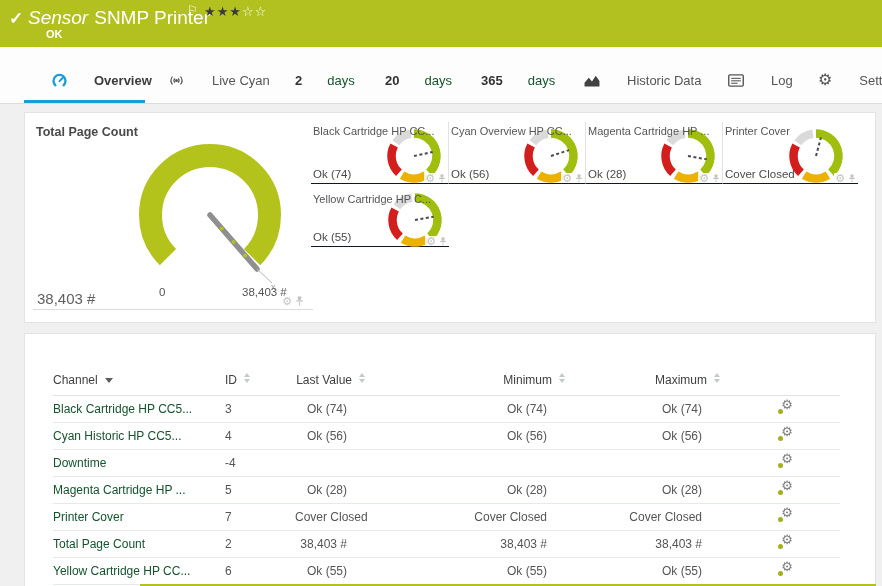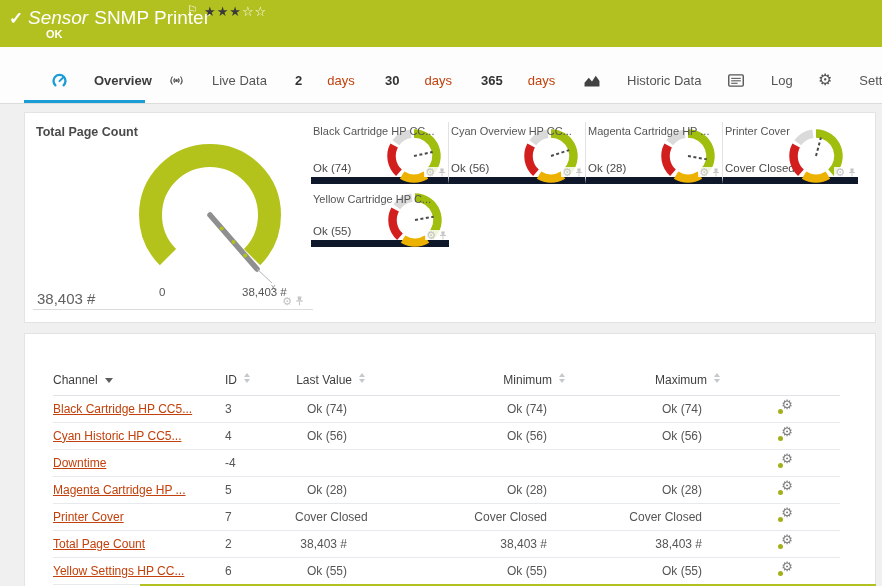--- a/index.html
+++ b/index.html
@@ -15,59 +15,59 @@
   .hdr-stars { position:absolute; left:204px; top:4px; font-size:13px; letter-spacing:1px; }
   .hdr-stars .filled { color:#3a3a3a; }
   .hdr-stars .empty { color:#ffffff; }
   .hdr-status { position:absolute; left:46px; top:28px; font-size:11px; font-weight:bold; }
 
   
   .tabstrip { position:absolute; left:0; top:47px; width:882px; height:57px; background:#fdfdfd; border-bottom:1px solid #dcdcdc; }
   .tab { position:absolute; top:23px; height:20px; font-size:13px; color:#555; cursor:pointer; white-space:nowrap; display:flex; align-items:center;gap:20px; }
   .tab svg, .tab .gear-glyph { margin-right:7px; }
   .tab .num { font-weight:bold; color:#333; margin-right:5px; }
-  .tab .dayword { color:#c2410c; }
+  .tab .dayword { color:#14532d; }
   .tab.active { color:#3c3c3c; font-weight:bold; }
   .tab-underline { position:absolute; left:24px; top:53px; width:121px; height:3px; background:#1a9cd6; }
   .gear-glyph { font-size:16px; color:#555; line-height:14px; }
 
   
   .panel { position:absolute; background:#fff; border:1px solid #e3e3e3; }
   .panel-gauges { left:24px; top:112px; width:852px; height:211px; }
   .panel-table  { left:24px; top:333px; width:852px; height:260px; }
 
   
   .big-tile { position:absolute; left:8px; top:7px; width:280px; height:190px; border-bottom:1px solid #dcdcdc; }
   .big-title { position:absolute; left:3px; top:5px; font-size:12.5px; font-weight:bold; color:#4a4a4a; }
   .big-value { position:absolute; left:4px; top:170px; font-size:15px; color:#616161; }
   .axis-label { position:absolute; top:166px; font-size:11.5px; color:#555; }
   .axis-min { left:126px; }
   .axis-max { left:209px; }
 
   
-  .tile { position:absolute; border-bottom:7px solid #0f172a; cursor:pointer; }
+  .tile { position:absolute; border-bottom:1px solid #0f172a; cursor:pointer; }
   .tile.sep { border-right:1px solid #e2e2e2; }
   .t-title { position:relative; z-index:2; font-size:11px; color:#555; padding:3px 0 0 2px; white-space:nowrap; overflow:hidden; }
   .t-value { position:absolute; left:2px; bottom:3px; font-size:11.5px; color:#4a4a4a; }
   .donut { position:absolute; top:6px; right:6px; z-index:1; }
   .donut.shift { right:14px; }
   .corner-icons { position:absolute; right:1px; bottom:0; display:flex; align-items:center; gap:3px;
                   background:rgba(255,255,255,.85); padding:0 1px; z-index:3; }
   .corner-icons .mini-gear { font-size:11px; color:#c4c4c4; line-height:10px; }
 
   
   .chan-table { margin:32px 0 8px 28px; border-collapse:collapse; table-layout:fixed; width:787px; font-size:12px; }
   .chan-table col.c1{width:172px}.chan-table col.c2{width:70px}.chan-table col.c3{width:80px}
   .chan-table col.c4{width:200px}.chan-table col.c5{width:155px}.chan-table col.c6{width:110px}
   .chan-table th { font-weight:normal; color:#3f3f3f; text-align:left; height:29px;
                    border-bottom:1px solid #dfe3e6; cursor:pointer; white-space:nowrap; }
   .chan-table th.r, .chan-table td.r { text-align:right; padding-right:28px; }
   .chan-table th.r { padding-right:10px; }
   .chan-table td { height:27px; color:#555; border-bottom:1px solid #e6eaec; white-space:nowrap; overflow:hidden; }
-  .chan-table td.chan { color:#c2410c;text-decoration:underline; }
+  .chan-table td.chan { color:#14532d; }
   .chan-table td.icon-cell { text-align:center; }
 
   .tri-down { display:inline-block; margin-left:7px; width:0; height:0;
               border-left:4px solid transparent; border-right:4px solid transparent; border-top:5px solid #5d5d5d; vertical-align:1px; }
   .sort-updown { display:inline-block; margin-left:7px; vertical-align:1px; }
   .sort-updown i { display:block; width:0; height:0; border-left:3.5px solid transparent; border-right:3.5px solid transparent; }
   .sort-updown .up { border-bottom:4px solid #c3c9cd; margin-bottom:2px; }
   .sort-updown .dn { border-top:4px solid #c3c9cd; }
 
   .chan-gear { position:relative; display:inline-block; width:16px; height:15px; cursor:pointer; }
@@ -102,28 +102,28 @@
     <div class="tab" style="left:168px">
       <svg width="17" height="13" viewBox="0 0 16 13">
           <g fill="none" stroke="#555" stroke-width="1.2">
             <path d="M4 2.5 A6.5 6.5 0 0 0 4 10.5"></path>
             <path d="M6.3 4.3 A3.5 3.5 0 0 0 6.3 8.7"></path>
             <path d="M12 2.5 A6.5 6.5 0 0 1 12 10.5"></path>
             <path d="M9.7 4.3 A3.5 3.5 0 0 1 9.7 8.7"></path>
           </g>
           <circle cx="8" cy="6.5" r="1.5" fill="#555"></circle>
         </svg>
-      <span>Live Data</span>
+      <span>Live Cyan</span>
     </div>
     <div class="tab" style="left:295px">
       <span class="num">2</span>
         <span class="dayword">days</span>
     </div>
     <div class="tab" style="left:385px">
-      <span class="num">30</span>
+      <span class="num">20</span>
         <span class="dayword">days</span>
     </div>
     <div class="tab" style="left:481px">
       <span class="num">365</span>
         <span class="dayword">days</span>
     </div>
     <div class="tab" style="left:584px">
       <svg width="16" height="14" viewBox="0 0 15 13">
           <path d="M0.5 12.5 V9 L4.5 4.5 L7.5 8 L11 2.5 L14.5 7.5 V12.5 Z" fill="#424242"></path>
         </svg>
@@ -345,21 +345,21 @@
         </tr>
         <tr>
           <td class="chan">Total Page Count</td>
           <td>2</td>
           <td class="r">38,403 #</td>
           <td class="r">38,403 #</td>
           <td class="r">38,403 #</td>
           <td class="icon-cell"><span class="chan-gear"><span class="g">⚙</span><span class="dot"></span></span></td>
         </tr>
         <tr>
-          <td class="chan">Yellow Settings HP CC...</td>
+          <td class="chan">Yellow Cartridge HP CC...</td>
           <td>6</td>
           <td class="r">Ok (55)</td>
           <td class="r">Ok (55)</td>
           <td class="r">Ok (55)</td>
           <td class="icon-cell"><span class="chan-gear"><span class="g">⚙</span><span class="dot"></span></span></td>
         </tr>
       </tbody>
     </table>
   </div>
 

